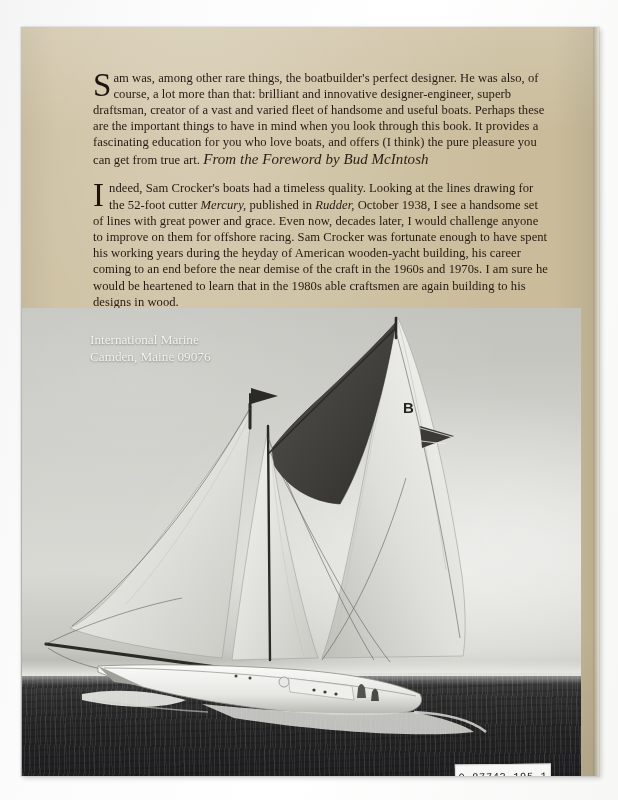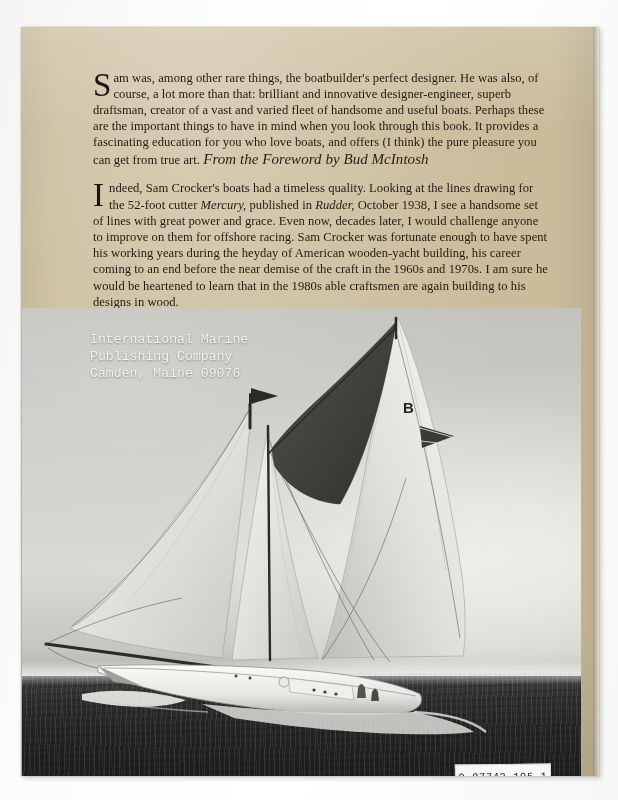--- a/index.html
+++ b/index.html
@@ -170,21 +170,21 @@
     z-index: 2;
   }
 
   
   .imprint {
     position: absolute;
     left: 68px;
     top: 23px;
     z-index: 9;
     color: #f2f2ee;
-    font-family: Liberation Mono, monospace;
+    font-family: Liberation Serif, serif;
     font-size: 13.2px;
     line-height: 17.2px;
     text-shadow: 0 1px 2px rgba(0,0,0,0.35);
   }
 
   
   .isbn-sticker {
     position: absolute;
     left: 433px;
     top: 456px;
@@ -341,21 +341,20 @@
           <path d="M 60 386 C 90 380, 130 382, 164 392 C 140 402, 96 400, 60 392 Z" fill="#e8e8e4" opacity="0.92"></path>
           <path d="M 180 396 C 240 402, 320 408, 392 404 C 420 410, 440 416, 452 424
                    C 400 430, 300 424, 212 410 Z" fill="#dcdcd8" opacity="0.85"></path>
           <path d="M 392 404 C 428 406, 452 414, 464 424" fill="none" stroke="#e6e6e2" stroke-width="2.4" opacity="0.8"></path>
           <path d="M 70 392 C 110 398, 150 402, 186 404" fill="none" stroke="#cfcfca" stroke-width="1.6" opacity="0.6"></path>
         </g>
       </svg>
 
       <div class="imprint">
         <div>International Marine</div>
-        <div>Publishing Company</div>
         <div>Camden, Maine 09076</div>
       </div>
 
       <div class="isbn-sticker">
         <span>0-87742-195-1</span>
       </div>
     </div>
 
     <div class="jacket-edge"></div>
   </div>

